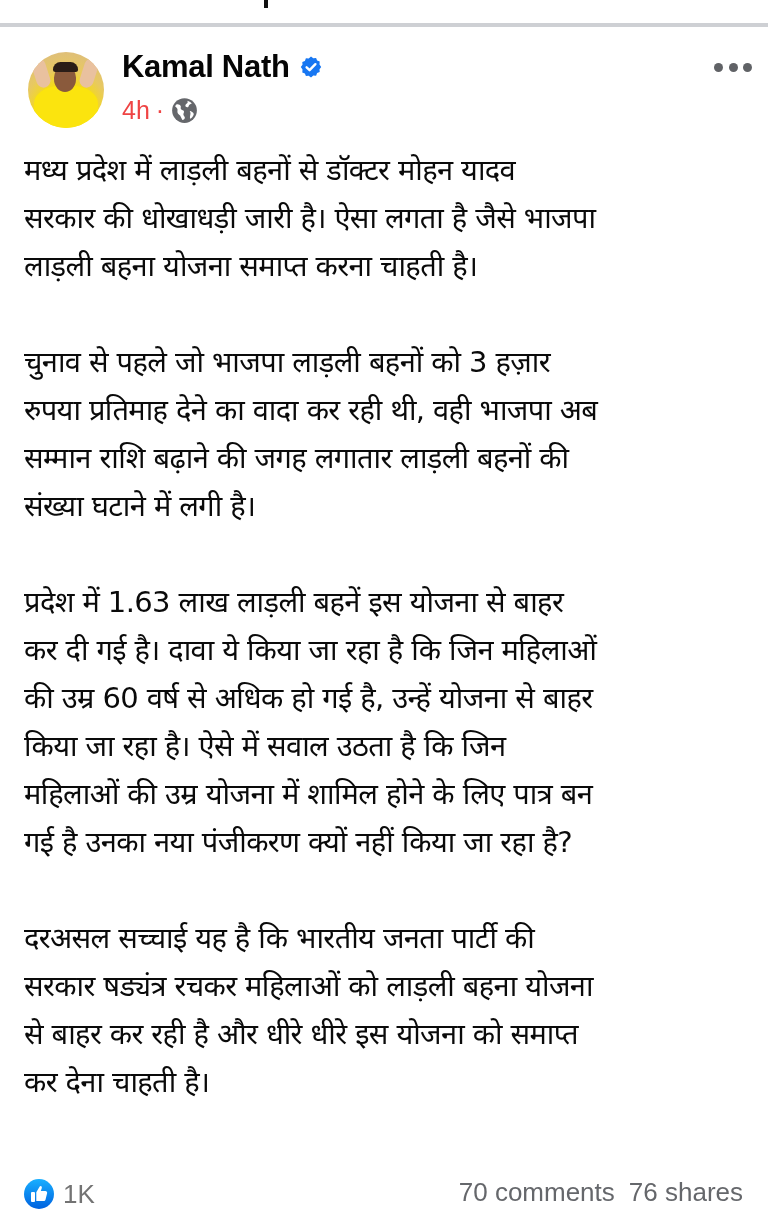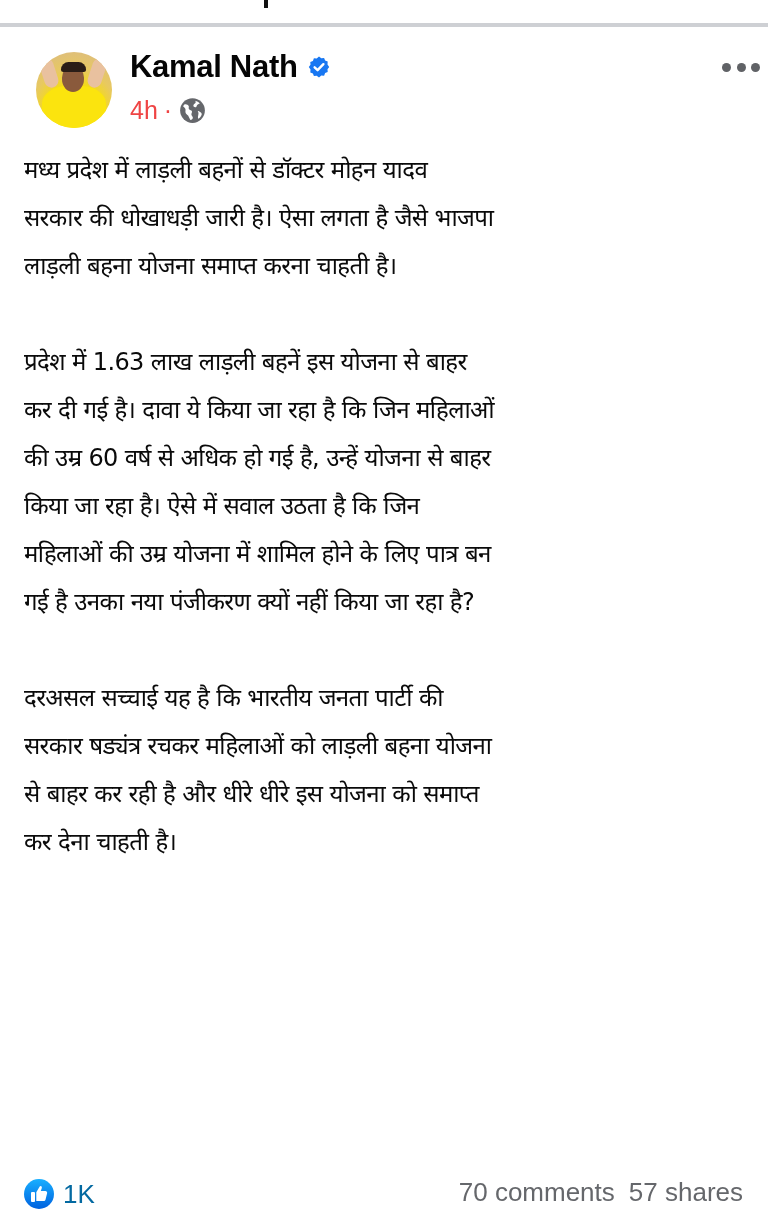--- a/index.html
+++ b/index.html
@@ -28,21 +28,21 @@
     background: #111111;
   }
   .divider-bar {
     position: absolute;
     left: 0; top: 23px;
     width: 768px; height: 4px;
     background: #ced0d4;
   }
   .post-header {
     position: absolute;
-    left: 12px; top: 27px;
+    left: 4px; top: 27px;
     width: 691px; height: 110px; padding-left: 44px;
   }
   .avatar {
     position: absolute;
     left: 24px; top: 25px;
     width: 76px; height: 76px;
     border-radius: 50%;
     overflow: hidden;
     background: radial-gradient(circle at 50% 78%, #ffe71a 0%, #f5dc12 38%, #e8c960 60%, #d9b88a 100%);
   }
@@ -135,21 +135,21 @@
     width: 9px; height: 9px;
     border-radius: 50%;
     background: #606266;
     display: block;
   }
   .post-body {
     position: absolute;
     left: 24px; top: 146px;
     width: 730px;
     font-family: "DejaVu Sans", sans-serif;
-    font-size: 24px;
+    font-size: 29px;
     line-height: 48px;
     color: #0a0a0a;
   }
   .post-body p {
     margin: 0 0 48px 0;
     white-space: pre-line;
     letter-spacing: -0.6px;
   }
   .post-body p:last-child {
     margin-bottom: 4px;
@@ -167,21 +167,21 @@
     cursor: pointer;
   }
   .like-icon {
     width: 30px; height: 30px;
     display: inline-block;
   }
   .reaction-count {
     margin-left: 9px;
     font-family: "Liberation Sans", sans-serif;
     font-size: 26px;
-    color: #0369a1;
+    color: #737373;
     line-height: 32px;
   }
   .engagement {
     position: absolute;
     right: 25px; top: 0;
     display: flex;
     align-items: center;
     font-family: "Liberation Sans", sans-serif;
     font-size: 26px;
     color: #65676b;
@@ -240,20 +240,24 @@
     <span></span>
     <span></span>
     <span></span>
   </div>
 </div>
 
 <div class="post-body">
   <p>मध्य प्रदेश में लाड़ली बहनों से डॉक्टर मोहन यादव
 सरकार की धोखाधड़ी जारी है। ऐसा लगता है जैसे भाजपा
 लाड़ली बहना योजना समाप्त करना चाहती है।</p>
+  <p>चुनाव से पहले जो भाजपा लाड़ली बहनों को 3 हज़ार
+रुपया प्रतिमाह देने का वादा कर रही थी, वही भाजपा अब
+सम्मान राशि बढ़ाने की जगह लगातार लाड़ली बहनों की
+संख्या घटाने में लगी है।</p>
   <p>प्रदेश में 1.63 लाख लाड़ली बहनें इस योजना से बाहर
 कर दी गई है। दावा ये किया जा रहा है कि जिन महिलाओं
 की उम्र 60 वर्ष से अधिक हो गई है, उन्हें योजना से बाहर
 किया जा रहा है। ऐसे में सवाल उठता है कि जिन
 महिलाओं की उम्र योजना में शामिल होने के लिए पात्र बन
 गई है उनका नया पंजीकरण क्यों नहीं किया जा रहा है?</p>
   <p>दरअसल सच्चाई यह है कि भारतीय जनता पार्टी की
 सरकार षड्यंत्र रचकर महिलाओं को लाड़ली बहना योजना
 से बाहर कर रही है और धीरे धीरे इस योजना को समाप्त
 कर देना चाहती है।</p>
@@ -271,15 +275,15 @@
         </defs>
         <circle cx="15" cy="15" r="15" fill="url(#likeGrad)"></circle>
         <rect x="7" y="13" width="4" height="10" rx="1" fill="#ffffff"></rect>
         <path fill="#ffffff" d="M12.3 13.2l3.4-5.6c.4-.6 1.3-.7 1.8-.2.4.4.5 1 .3 1.5l-1 3.2h4.6c1.2 0 2 1.1 1.7 2.2l-1.6 6.4c-.2.8-1 1.4-1.9 1.4h-7.3z"></path>
       </svg>
     </span>
     <span class="reaction-count">1K</span>
   </div>
   <div class="engagement">
     <span class="comments-count">70 comments</span>
-    <span class="shares-count">57 shares</span>
+    <span class="shares-count">76 shares</span>
   </div>
 </div>
 
 </body></html>

